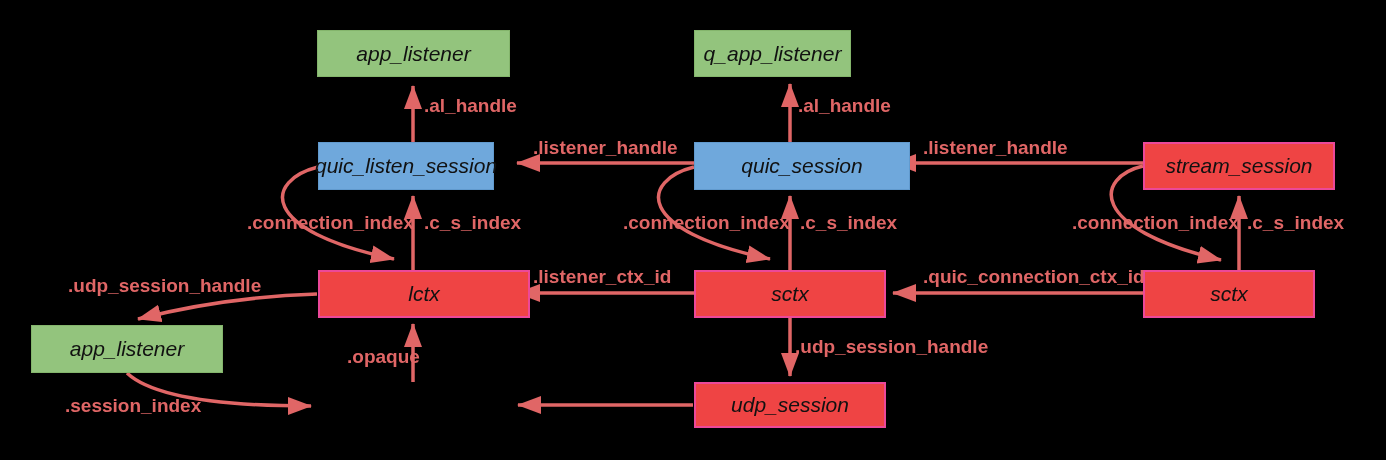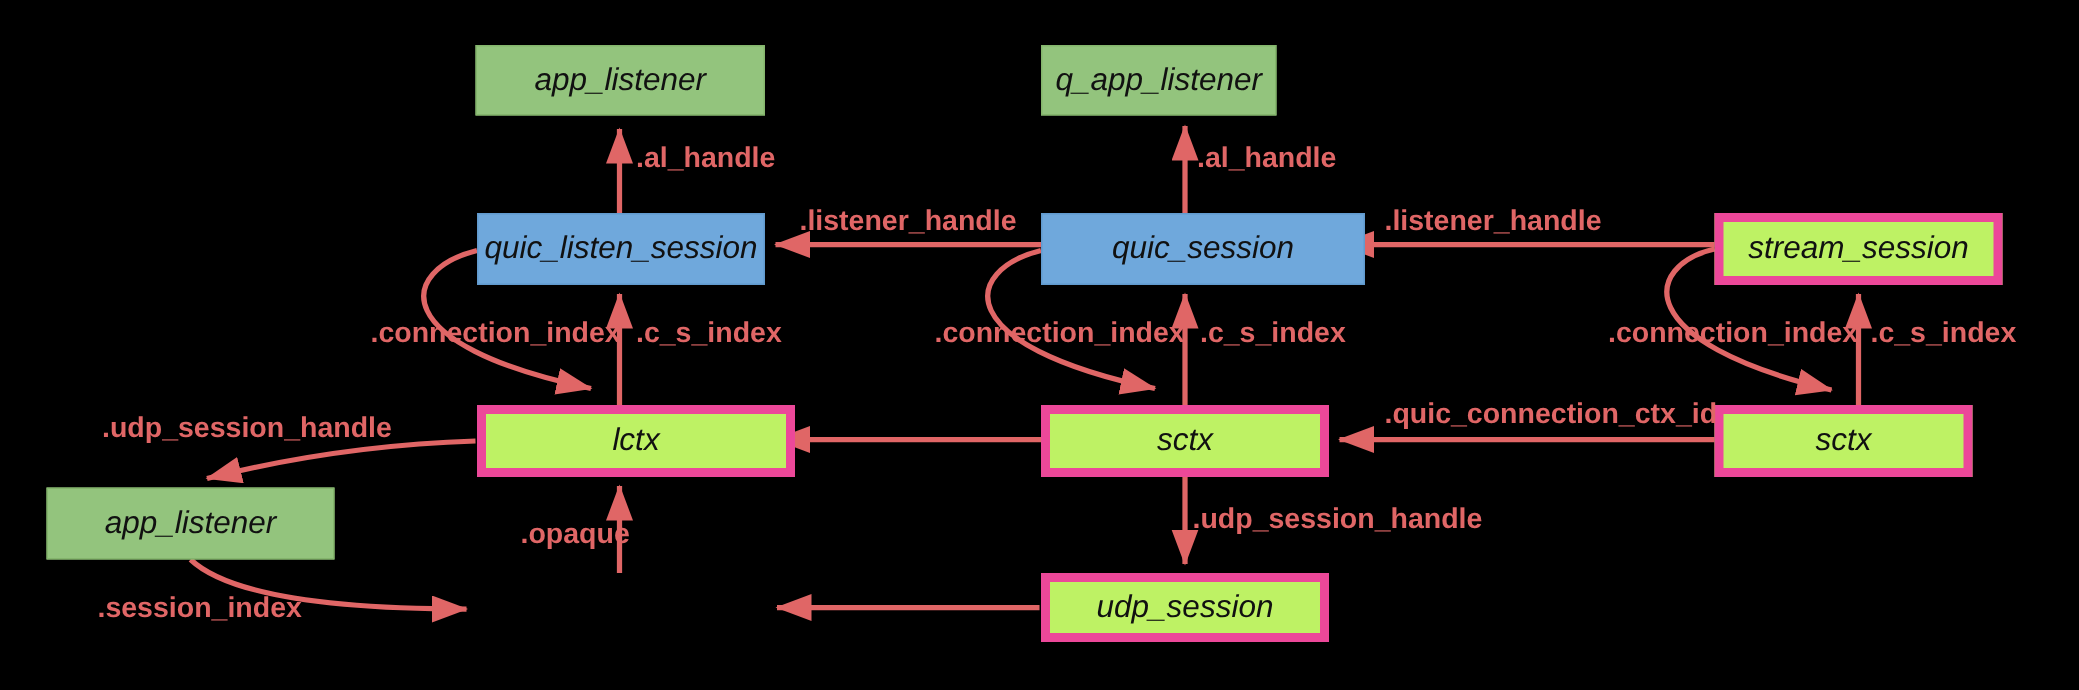--- a/index.html
+++ b/index.html
@@ -14,21 +14,21 @@
   .node{
     position:absolute;
     display:flex;align-items:center;justify-content:center;
     font-size:21px;color:#111;
     box-sizing:border-box;
     text-align:center;
     font-style:italic;
   }
   .node.green{background:#93c47d;border:1px solid #84b56c;}
   .node.blue{background:#6fa8dc;border:1px solid #619ace;}
-  .node.light{background:#bef264;border:6px solid #ec4899;}
+  .node.light{background:#ef4444;border:2px solid #ec4899;}
   .elabel{
     position:absolute;
     font-size:19px;font-weight:bold;color:#e06666;
     white-space:nowrap;letter-spacing:0px;
   }
 </style>
 </head>
 <body>
 
 <div id="stage">
@@ -65,38 +65,39 @@
       <path d="M790,318 L790,376" marker-end="url(#ah)"></path>
 
       <path d="M127,373 Q162,406 311,406" marker-end="url(#ah)"></path>
 
       <path d="M693,405 L518,405" marker-end="url(#ah)"></path>
     </g>
   </svg>
 
   <div class="node green" style="left:317px;top:30px;width:193px;height:47px">app_listener</div>
   <div class="node green" style="left:694px;top:30px;width:157px;height:47px">q_app_listener</div>
-  <div class="node blue" style="left:318px;top:142px;width:192px;height:48px">quic_listen_session</div>
+  <div class="node blue" style="left:318px;top:142px;width:176px;height:48px">quic_listen_session</div>
   <div class="node blue" style="left:694px;top:142px;width:216px;height:48px">quic_session</div>
   <div class="node light" style="left:1143px;top:142px;width:192px;height:48px">stream_session</div>
   <div class="node light" style="left:318px;top:270px;width:212px;height:48px">lctx</div>
   <div class="node light" style="left:694px;top:270px;width:192px;height:48px">sctx</div>
   <div class="node light" style="left:1143px;top:270px;width:172px;height:48px">sctx</div>
   <div class="node green" style="left:31px;top:325px;width:192px;height:48px">app_listener</div>
   <div class="node light" style="left:694px;top:382px;width:192px;height:46px">udp_session</div>
 
   <span class="elabel" style="left:424px;top:95px">.al_handle</span>
   <span class="elabel" style="left:798px;top:95px">.al_handle</span>
   <span class="elabel" style="left:533px;top:137px">.listener_handle</span>
   <span class="elabel" style="left:923px;top:137px">.listener_handle</span>
   <span class="elabel" style="left:247px;top:212px">.connection_index</span>
   <span class="elabel" style="left:424px;top:212px">.c_s_index</span>
   <span class="elabel" style="left:623px;top:212px">.connection_index</span>
   <span class="elabel" style="left:800px;top:212px">.c_s_index</span>
   <span class="elabel" style="left:1072px;top:212px">.connection_index</span>
   <span class="elabel" style="left:1247px;top:212px">.c_s_index</span>
+  <span class="elabel" style="left:533px;top:266px">.listener_ctx_id</span>
   <span class="elabel" style="left:923px;top:266px">.quic_connection_ctx_id</span>
   <span class="elabel" style="left:68px;top:275px">.udp_session_handle</span>
   <span class="elabel" style="left:347px;top:346px">.opaque</span>
   <span class="elabel" style="left:795px;top:336px">.udp_session_handle</span>
   <span class="elabel" style="left:65px;top:395px">.session_index</span>
 
 </div>
 
 </body></html>

